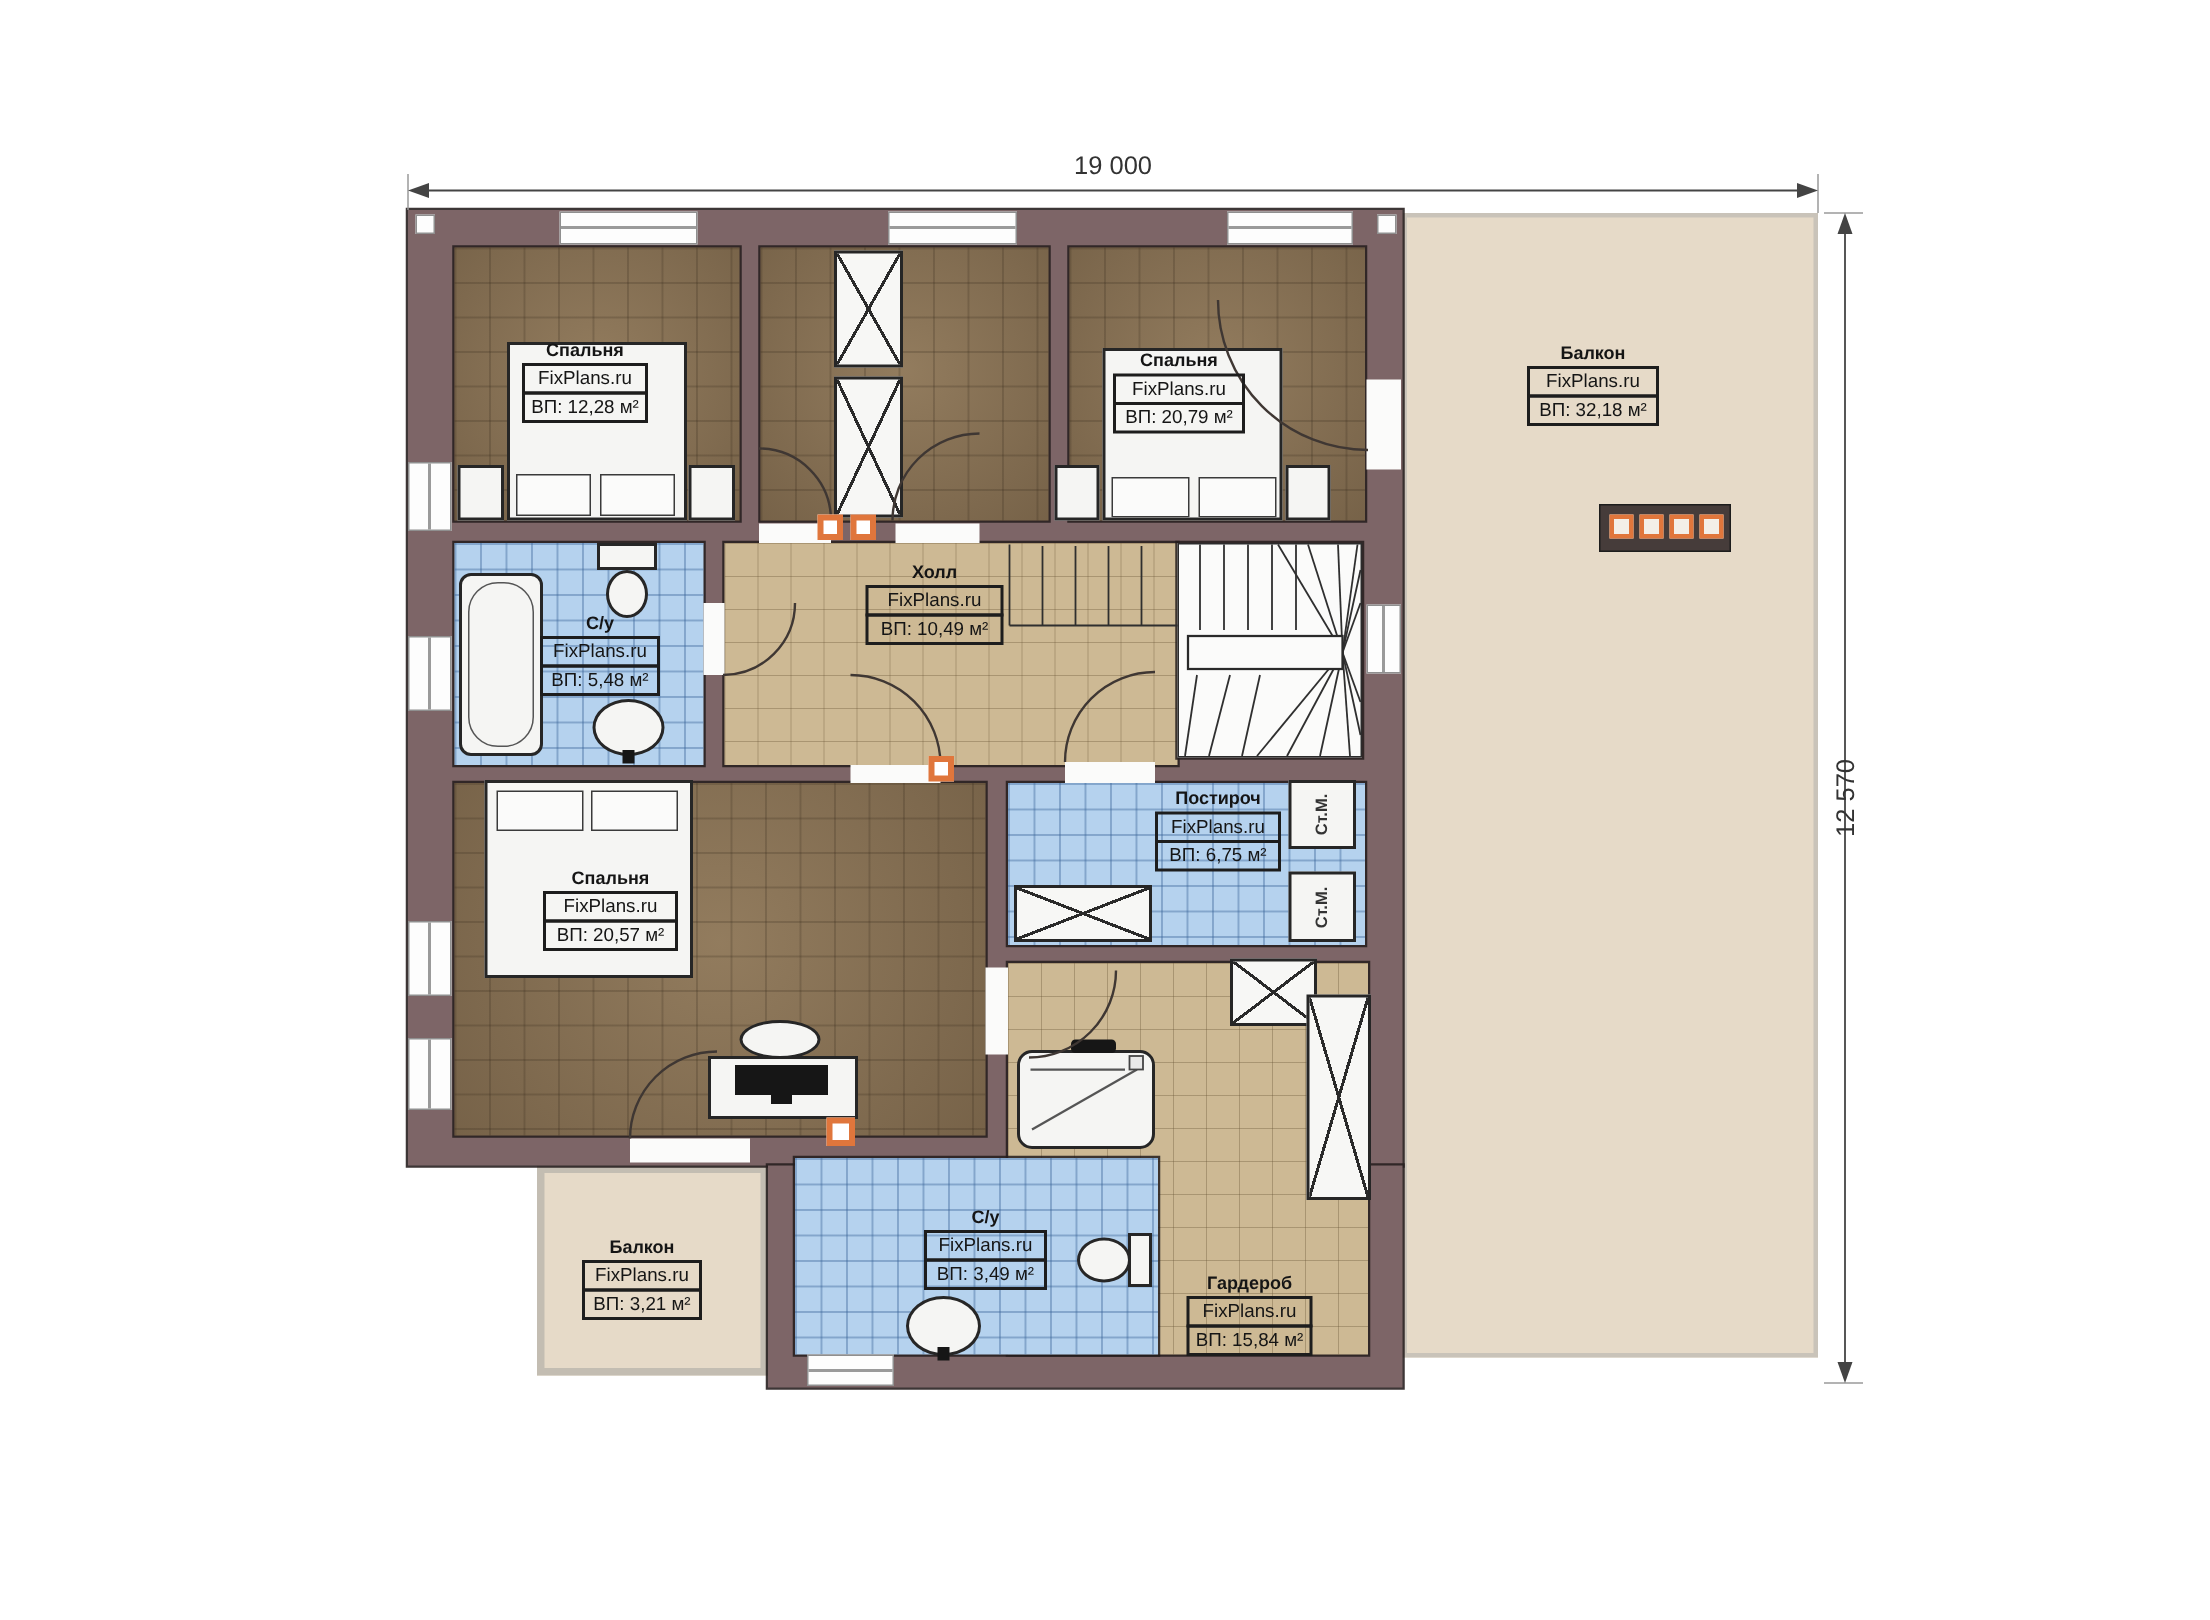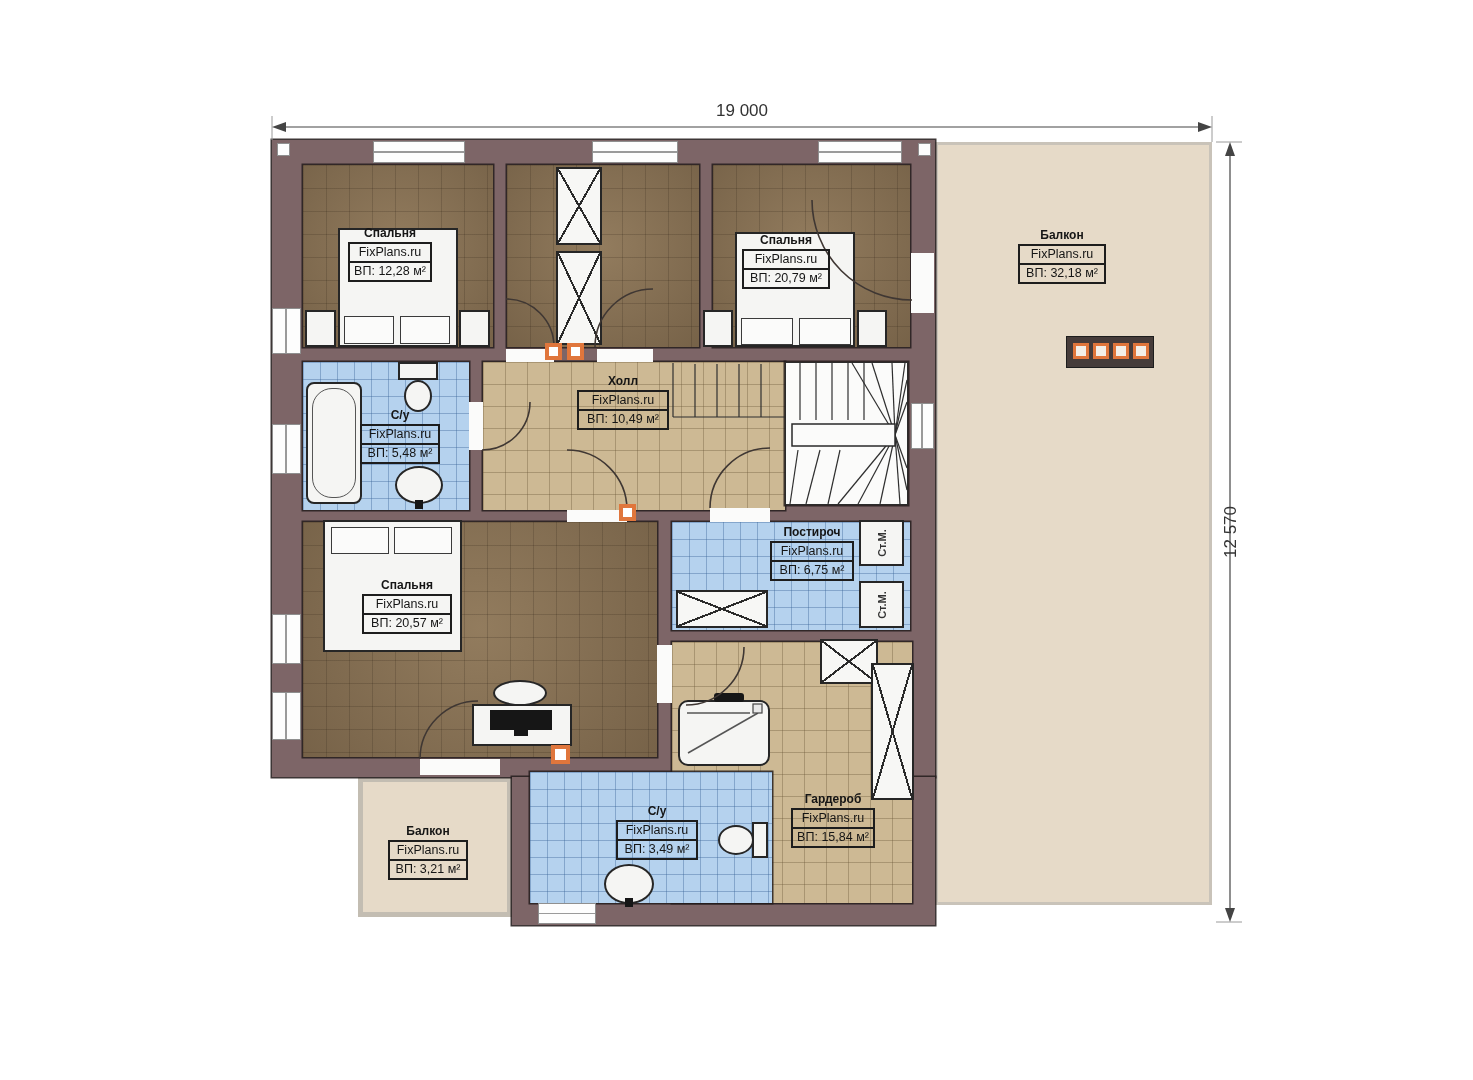--- a/index.html
+++ b/index.html
@@ -272,21 +272,21 @@
     <div class="lbox">FixPlans.ru</div>
     <div class="lbox">ВП: 6,75 м²</div>
   </div>
 
   <div class="room-label" style="left:362px;top:578px;width:90px;">
     <div class="room-name">Спальня</div>
     <div class="lbox">FixPlans.ru</div>
     <div class="lbox">ВП: 20,57 м²</div>
   </div>
 
-  <div class="room-label" style="left:791px;top:792px;width:84px;">
+  <div class="room-label" style="left:791px;top:848px;width:84px;">
     <div class="room-name">Гардероб</div>
     <div class="lbox">FixPlans.ru</div>
     <div class="lbox">ВП: 15,84 м²</div>
   </div>
 
   <div class="room-label" style="left:616px;top:804px;width:82px;">
     <div class="room-name">С/у</div>
     <div class="lbox">FixPlans.ru</div>
     <div class="lbox">ВП: 3,49 м²</div>
   </div>

